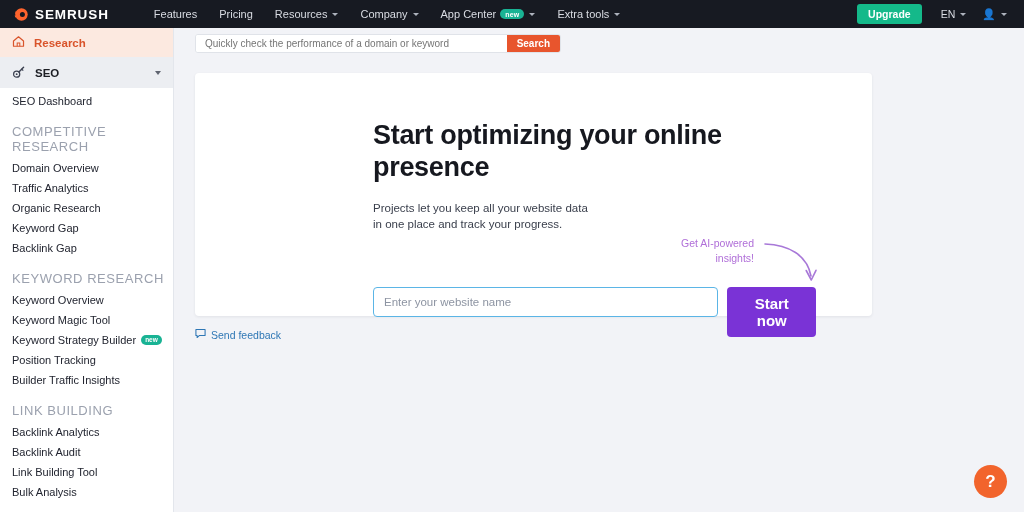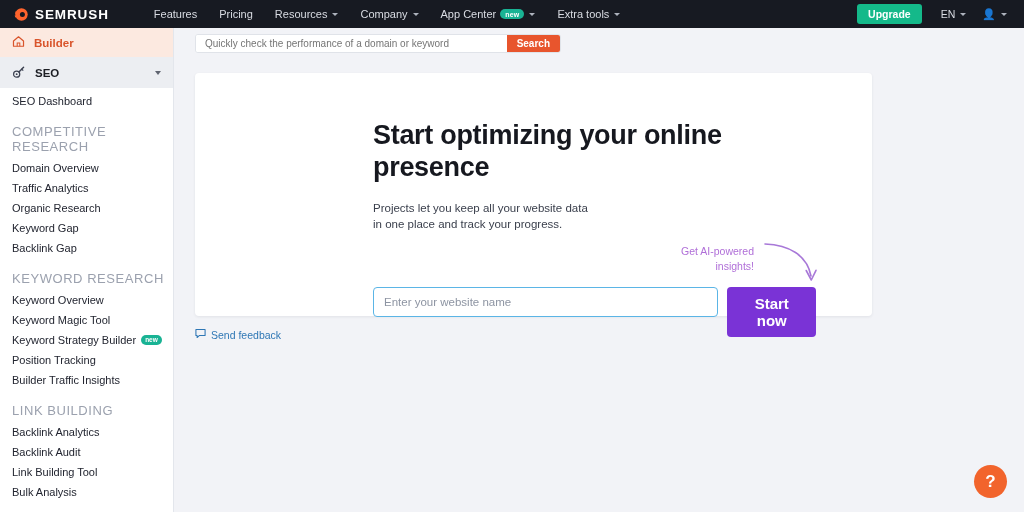--- a/index.html
+++ b/index.html
@@ -178,21 +178,21 @@
     color: #16181f; line-height: 1.18;
     letter-spacing: -0.3px;
     width: 355px;
   }
   .hero-sub {
     margin-top: 16px;
     font-size: 11.5px; color: #3b404d;
     line-height: 1.45; width: 218px;
   }
   .ai-note {
-    position: absolute; left: 283px; top: 124px;
+    position: absolute; left: 283px; top: 116px;
     width: 98px;
     text-align: right;
     font-size: 10.5px; color: #b06fd8;
     line-height: 1.42;
   }
   .arrow-svg {
     position: absolute; left: 390px; top: 118px;
   }
   .input-row {
     position: absolute; left: 0px; top: 167px;
@@ -293,21 +293,21 @@
 
 <div class="sidebar">
 
   <div class="side-projects">
     <span>
       <svg width="13" height="13" viewBox="0 0 14 14">
         <path d="M1.6 6.4 L7 1.9 L12.4 6.4 L12.4 12.1 L1.6 12.1 Z" fill="none" stroke="#d9542b" stroke-width="1.3" stroke-linejoin="round"></path>
         <path d="M5.6 12.1 L5.6 8.6 L8.4 8.6 L8.4 12.1" fill="none" stroke="#d9542b" stroke-width="1.1"></path>
       </svg>
     </span>
-    <span>Builder</span>
+    <span>Research</span>
   </div>
 
   <div class="side-seo">
     <span>
       <svg width="14" height="14" viewBox="0 0 15 15">
         <circle cx="5" cy="9.8" r="3.3" fill="none" stroke="#3b4050" stroke-width="1.3"></circle>
         <circle cx="5" cy="9.8" r="1.0" fill="#3b4050"></circle>
         <path d="M7.4 7.4 L12.4 2.4" stroke="#3b4050" stroke-width="1.5" stroke-linecap="round"></path>
         <path d="M10.3 4.5 L11.7 5.6" stroke="#3b4050" stroke-width="1.3" stroke-linecap="round"></path>
       </svg>

